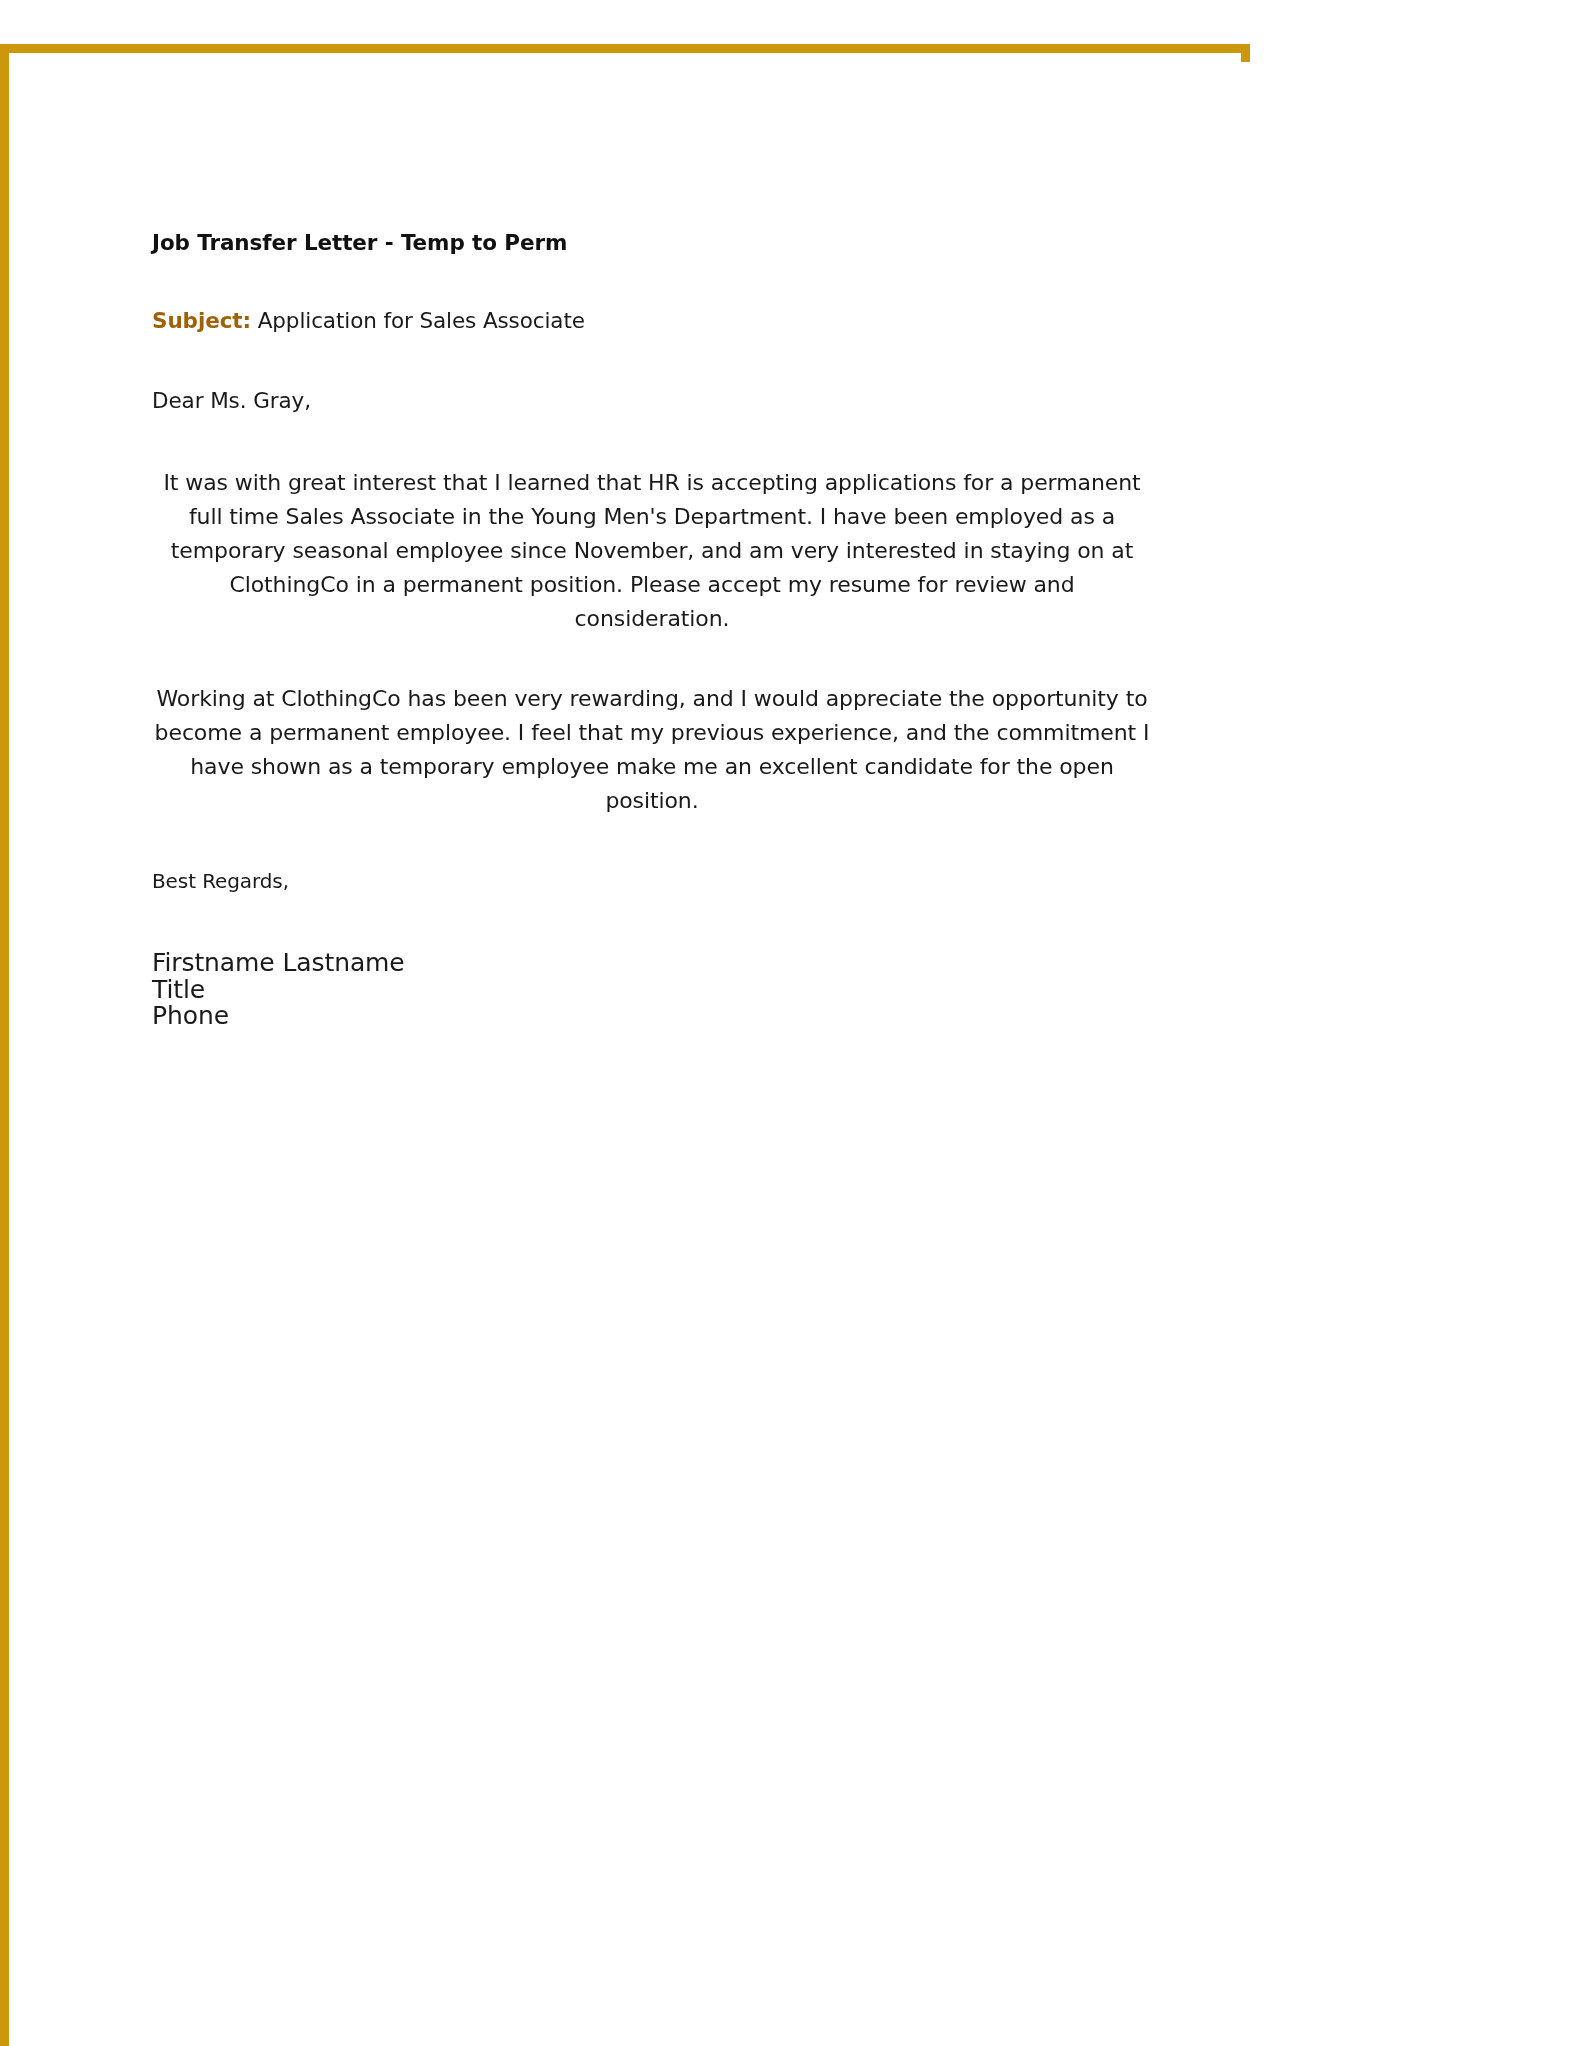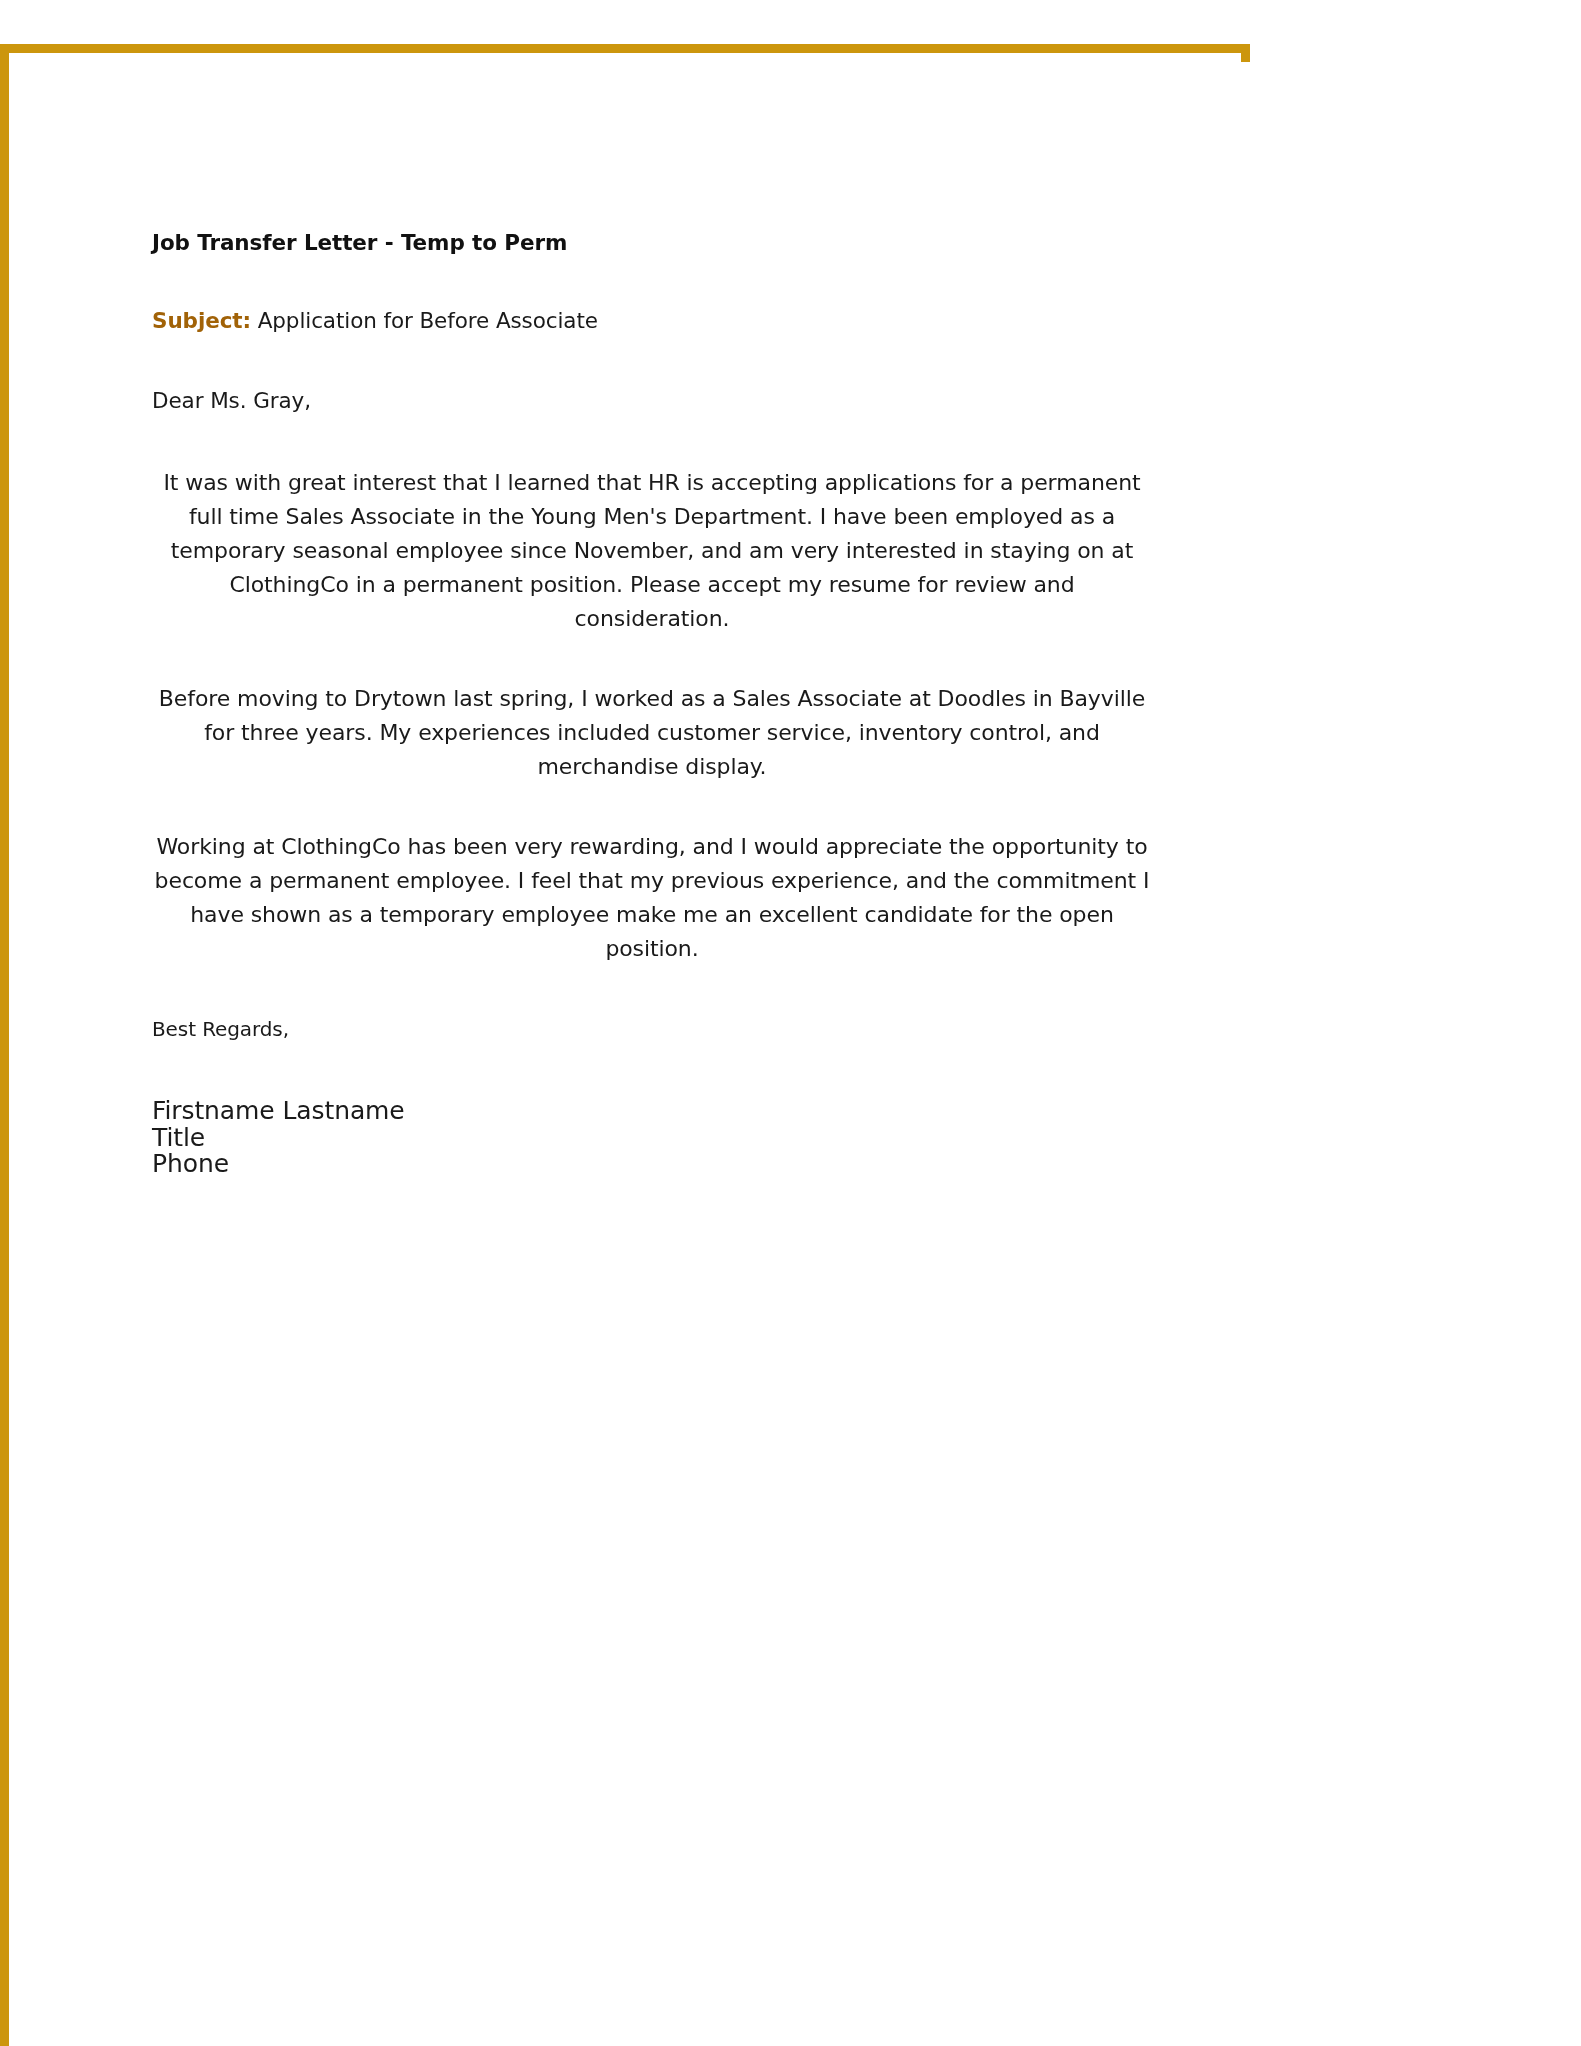--- a/index.html
+++ b/index.html
@@ -103,28 +103,27 @@
 </head>
 <body>
 
 <div class="page-frame">
   <div class="letter-sheet">
     <div class="letter-body">
 
       <h1 class="doc-title">Job Transfer Letter - Temp to Perm</h1>
 
       <p class="subject-line">
-        <span class="subject-label">Subject:</span><span class="subject-value"> Application for Before Associate</span>
+        <span class="subject-label">Subject:</span><span class="subject-value"> Application for Sales Associate</span>
       </p>
 
       <p class="salutation">Dear Ms. Gray,</p>
 
       <p class="para">It was with great interest that I learned that HR is accepting applications for a permanent full time Sales Associate in the Young Men's Department. I have been employed as a temporary seasonal employee since November, and am very interested in staying on at ClothingCo in a permanent position. Please accept my resume for review and consideration.</p>
 
-      <p class="para">Before moving to Drytown last spring, I worked as a Sales Associate at Doodles in Bayville for three years. My experiences included customer service, inventory control, and merchandise display.</p>
 
       <p class="para">Working at ClothingCo has been very rewarding, and I would appreciate the opportunity to become a permanent employee. I feel that my previous experience, and the commitment I have shown as a temporary employee make me an excellent candidate for the open position.</p>
 
       <p class="closing">Best Regards,</p>
 
       <div class="signature-block">
         <span class="sig-line">Firstname Lastname</span>
         <span class="sig-line">Title</span>
         <span class="sig-line">Phone</span>
       </div>

